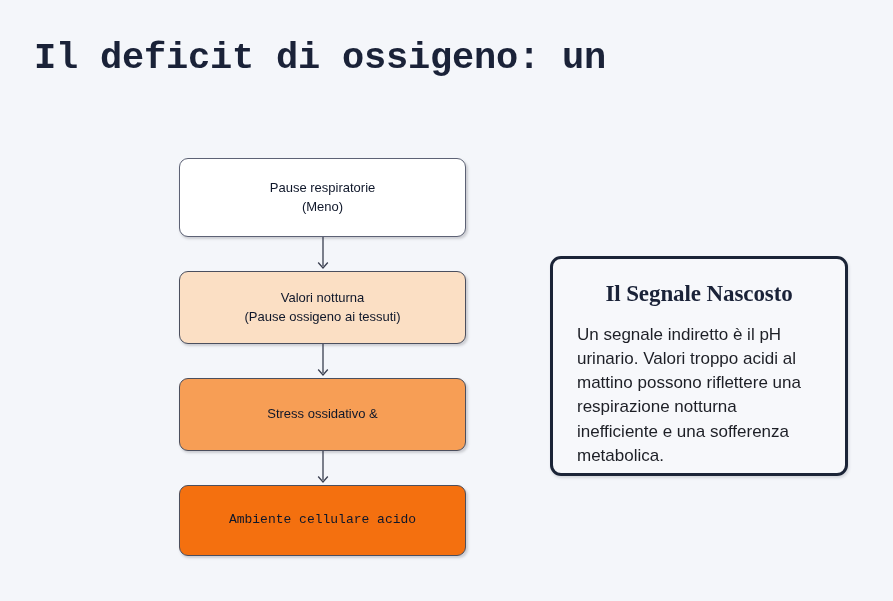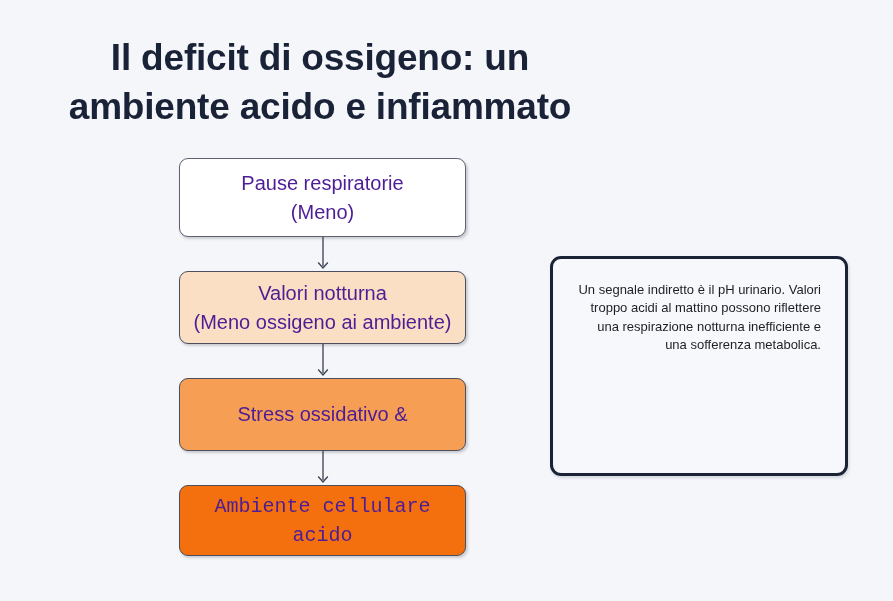--- a/index.html
+++ b/index.html
@@ -15,21 +15,21 @@
     position: relative;
   }
 
   
   #page-title {
     position: absolute;
     left: 0;
     top: 34px;
     width: 640px;
     text-align: center;
-    font-family: Liberation Sans, sans-serif;
+    font-family: Liberation Mono, monospace;
     font-weight: bold;
     font-size: 37px;
     line-height: 1.32;
     color: #1a2238;
     letter-spacing: -0.2px;
   }
   #page-title .tline { display: block; }
 
   
   #flowchart {
@@ -40,22 +40,22 @@
   }
   .flow-box {
     width: 287px;
     box-sizing: border-box;
     border-radius: 9px;
     border: 1.3px solid #5d6275;
     display: flex;
     align-items: center;
     justify-content: center;
     text-align: center;
-    color: #4c1d95;
-    font-size: 20px;
+    color: #0f172a;
+    font-size: 13px;
     line-height: 1.45;
     box-shadow: 1.5px 2px 2.5px rgba(60,60,70,0.22);
   }
   .flow-box span { display: block; }
 
   .box-1 { height: 79px;  background: #ffffff; }
   .box-2 { height: 73px;  background: #fbdfc4; border-color: #4b4f5e; }
   .box-3 { height: 73px;  background: #f79e55; border-color: #4b4f5e; }
   .box-4 { height: 71px;  background: #f4700f; border-color: #4b4f5e; font-family: Liberation Mono, monospace; }
 
@@ -88,32 +88,31 @@
   #card-title {
     font-family: "Liberation Serif", serif;
     font-weight: bold;
     font-size: 23px;
     color: #1a2238;
     text-align: center;
     margin: 0 0 16px 0;
     letter-spacing: -0.1px;
   }
   #card-body {
-    font-size: 13px;
+    font-size: 17px;
     line-height: 1.42;
     color: #1d1f26;
-    text-align: right;
+    text-align: left;
   }
 </style>
 </head>
 <body>
 
 <div id="page-title">
   <span class="tline">Il deficit di ossigeno: un</span>
-  <span class="tline">ambiente acido e infiammato</span>
 </div>
 
 <div id="flowchart">
 
   <div class="flow-box box-1">
     <div>
       <span>Pause respiratorie</span>
       <span>(Meno)</span>
     </div>
   </div>
@@ -121,21 +120,21 @@
   <div class="connector">
     <svg width="16" height="34" viewBox="0 0 16 34">
       <line x1="8" y1="0" x2="8" y2="29" stroke="#3a3f50" stroke-width="1.3"></line>
       <path d="M3.2 25.5 L8 31 L12.8 25.5" fill="none" stroke="#3a3f50" stroke-width="1.3"></path>
     </svg>
   </div>
 
   <div class="flow-box box-2">
     <div>
       <span>Valori notturna</span>
-      <span>(Meno ossigeno ai ambiente)</span>
+      <span>(Pause ossigeno ai tessuti)</span>
     </div>
   </div>
 
   <div class="connector">
     <svg width="16" height="34" viewBox="0 0 16 34">
       <line x1="8" y1="0" x2="8" y2="29" stroke="#3a3f50" stroke-width="1.3"></line>
       <path d="M3.2 25.5 L8 31 L12.8 25.5" fill="none" stroke="#3a3f50" stroke-width="1.3"></path>
     </svg>
   </div>
 
@@ -154,14 +153,15 @@
 
   <div class="flow-box box-4">
     <div>
       <span>Ambiente cellulare acido</span>
     </div>
   </div>
 
 </div>
 
 <div id="side-card">
+  <div id="card-title">Il Segnale Nascosto</div>
   <div id="card-body">Un segnale indiretto è il pH urinario. Valori troppo acidi al mattino possono riflettere una respirazione notturna inefficiente e una sofferenza metabolica.</div>
 </div>
 
 </body></html>

